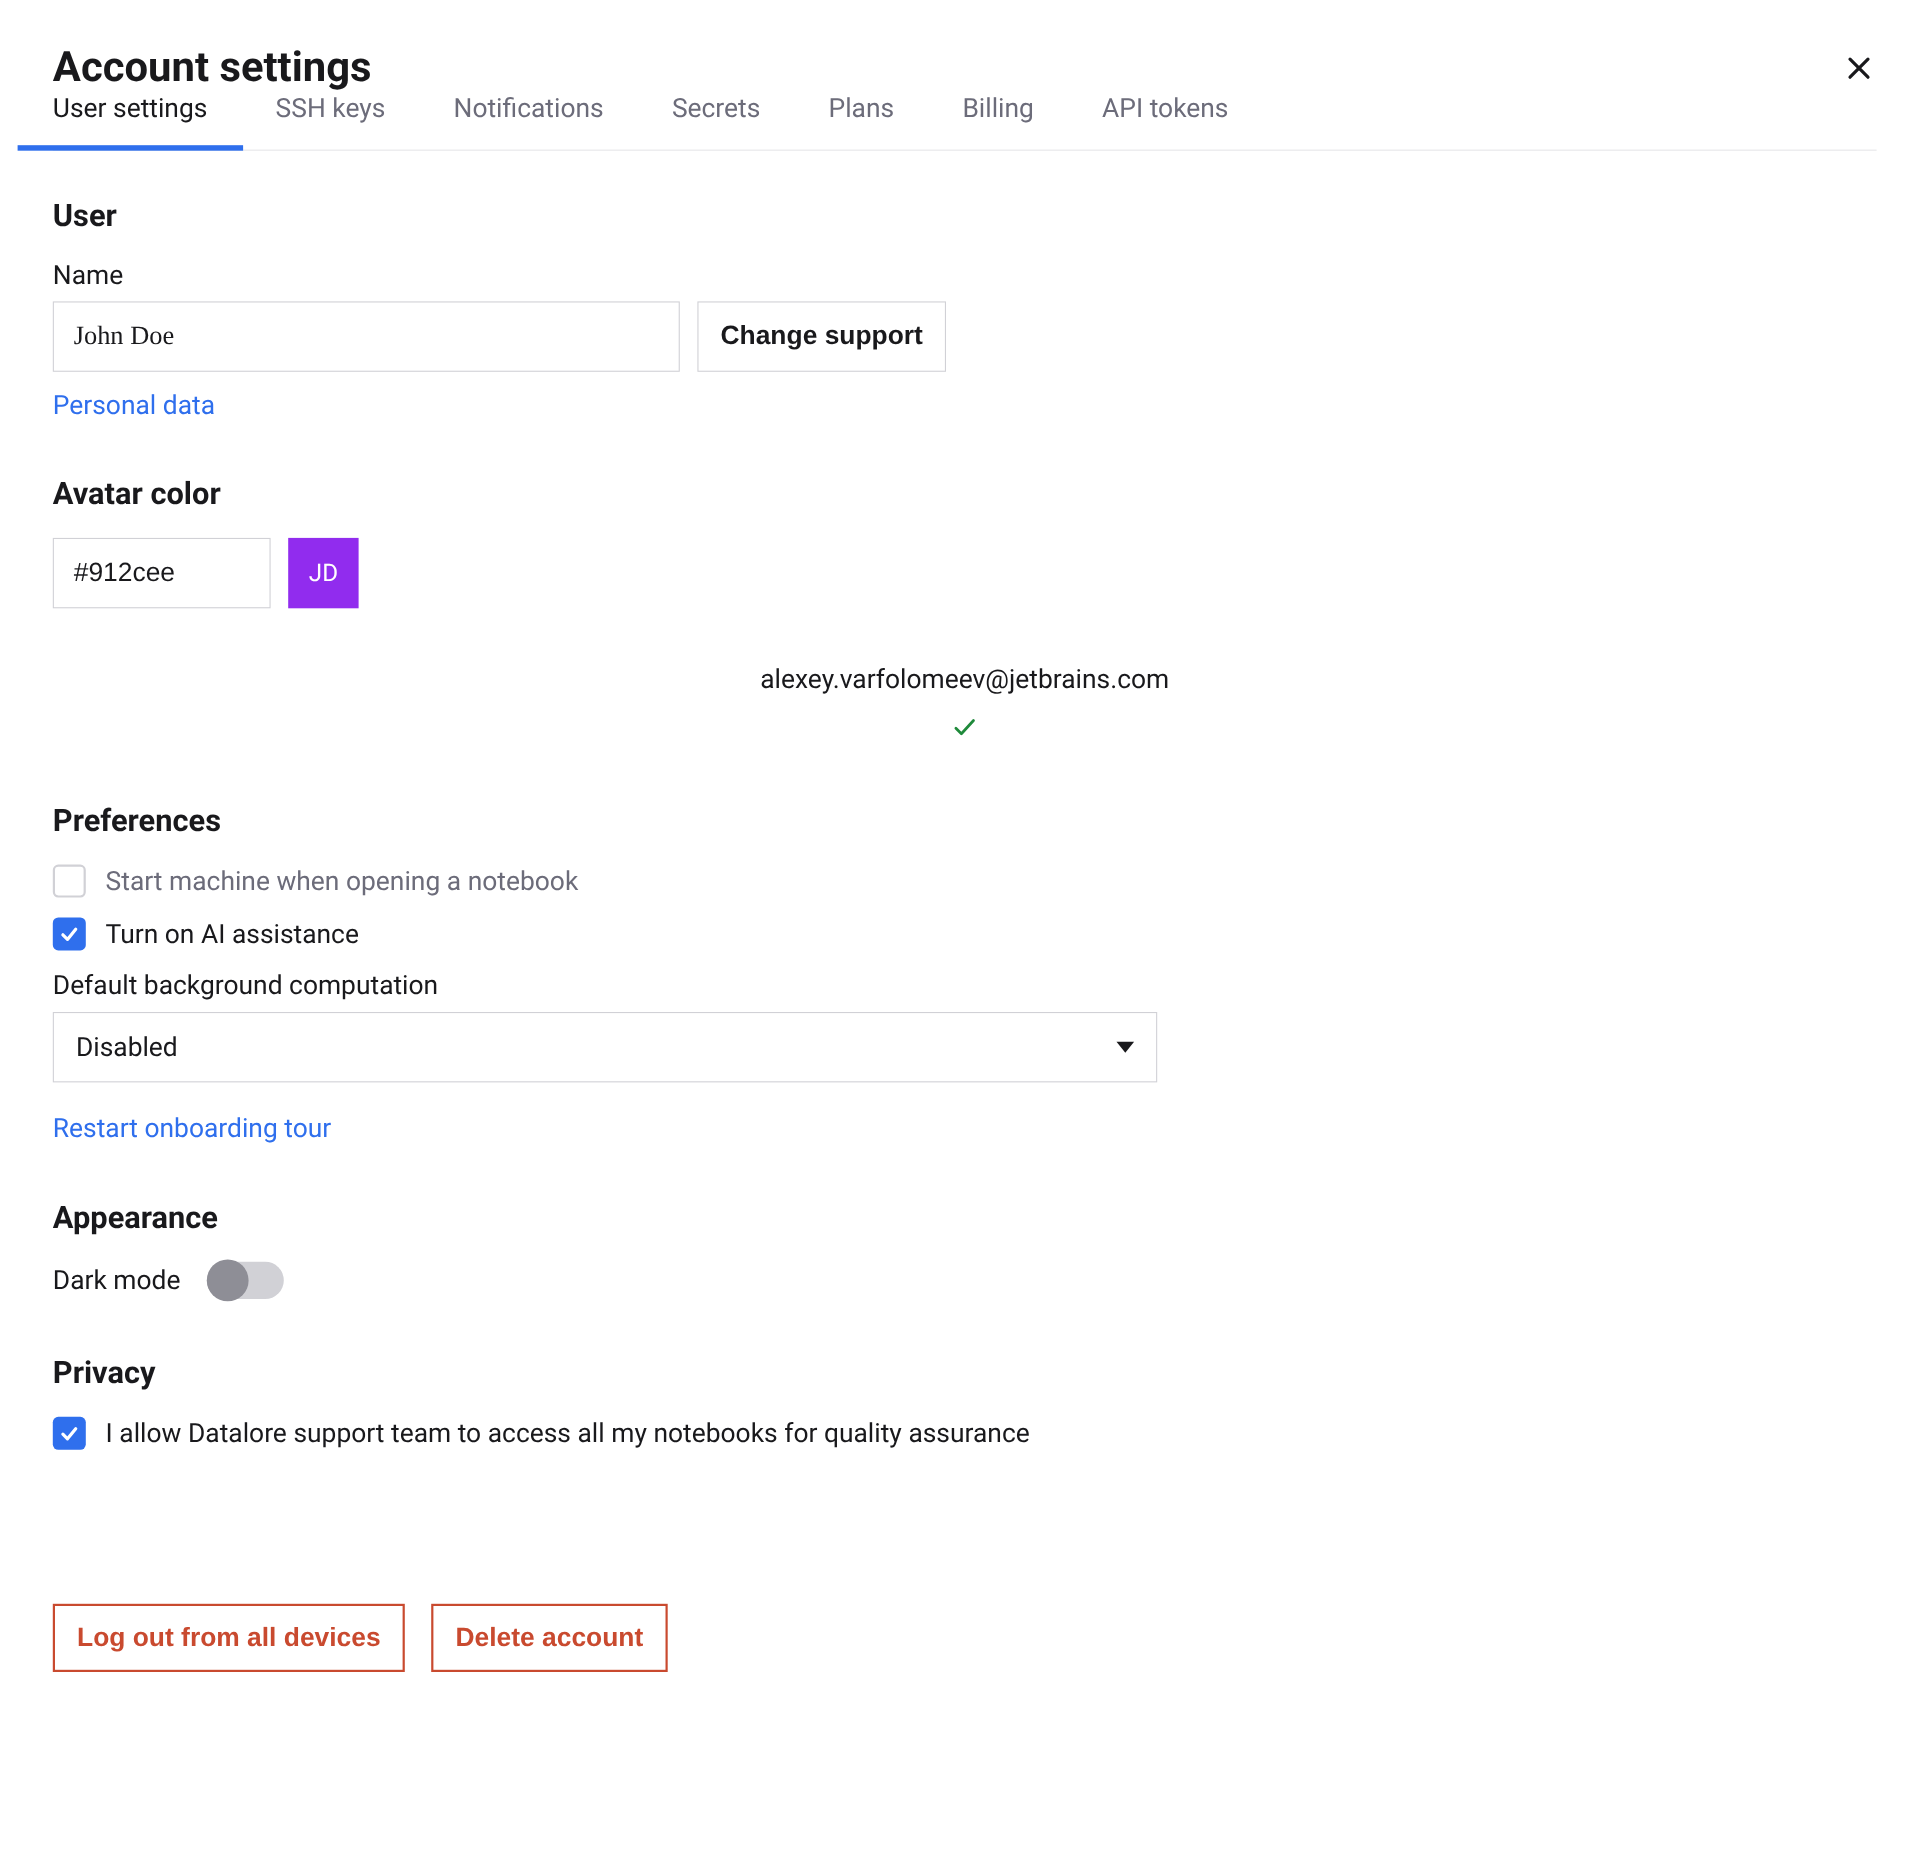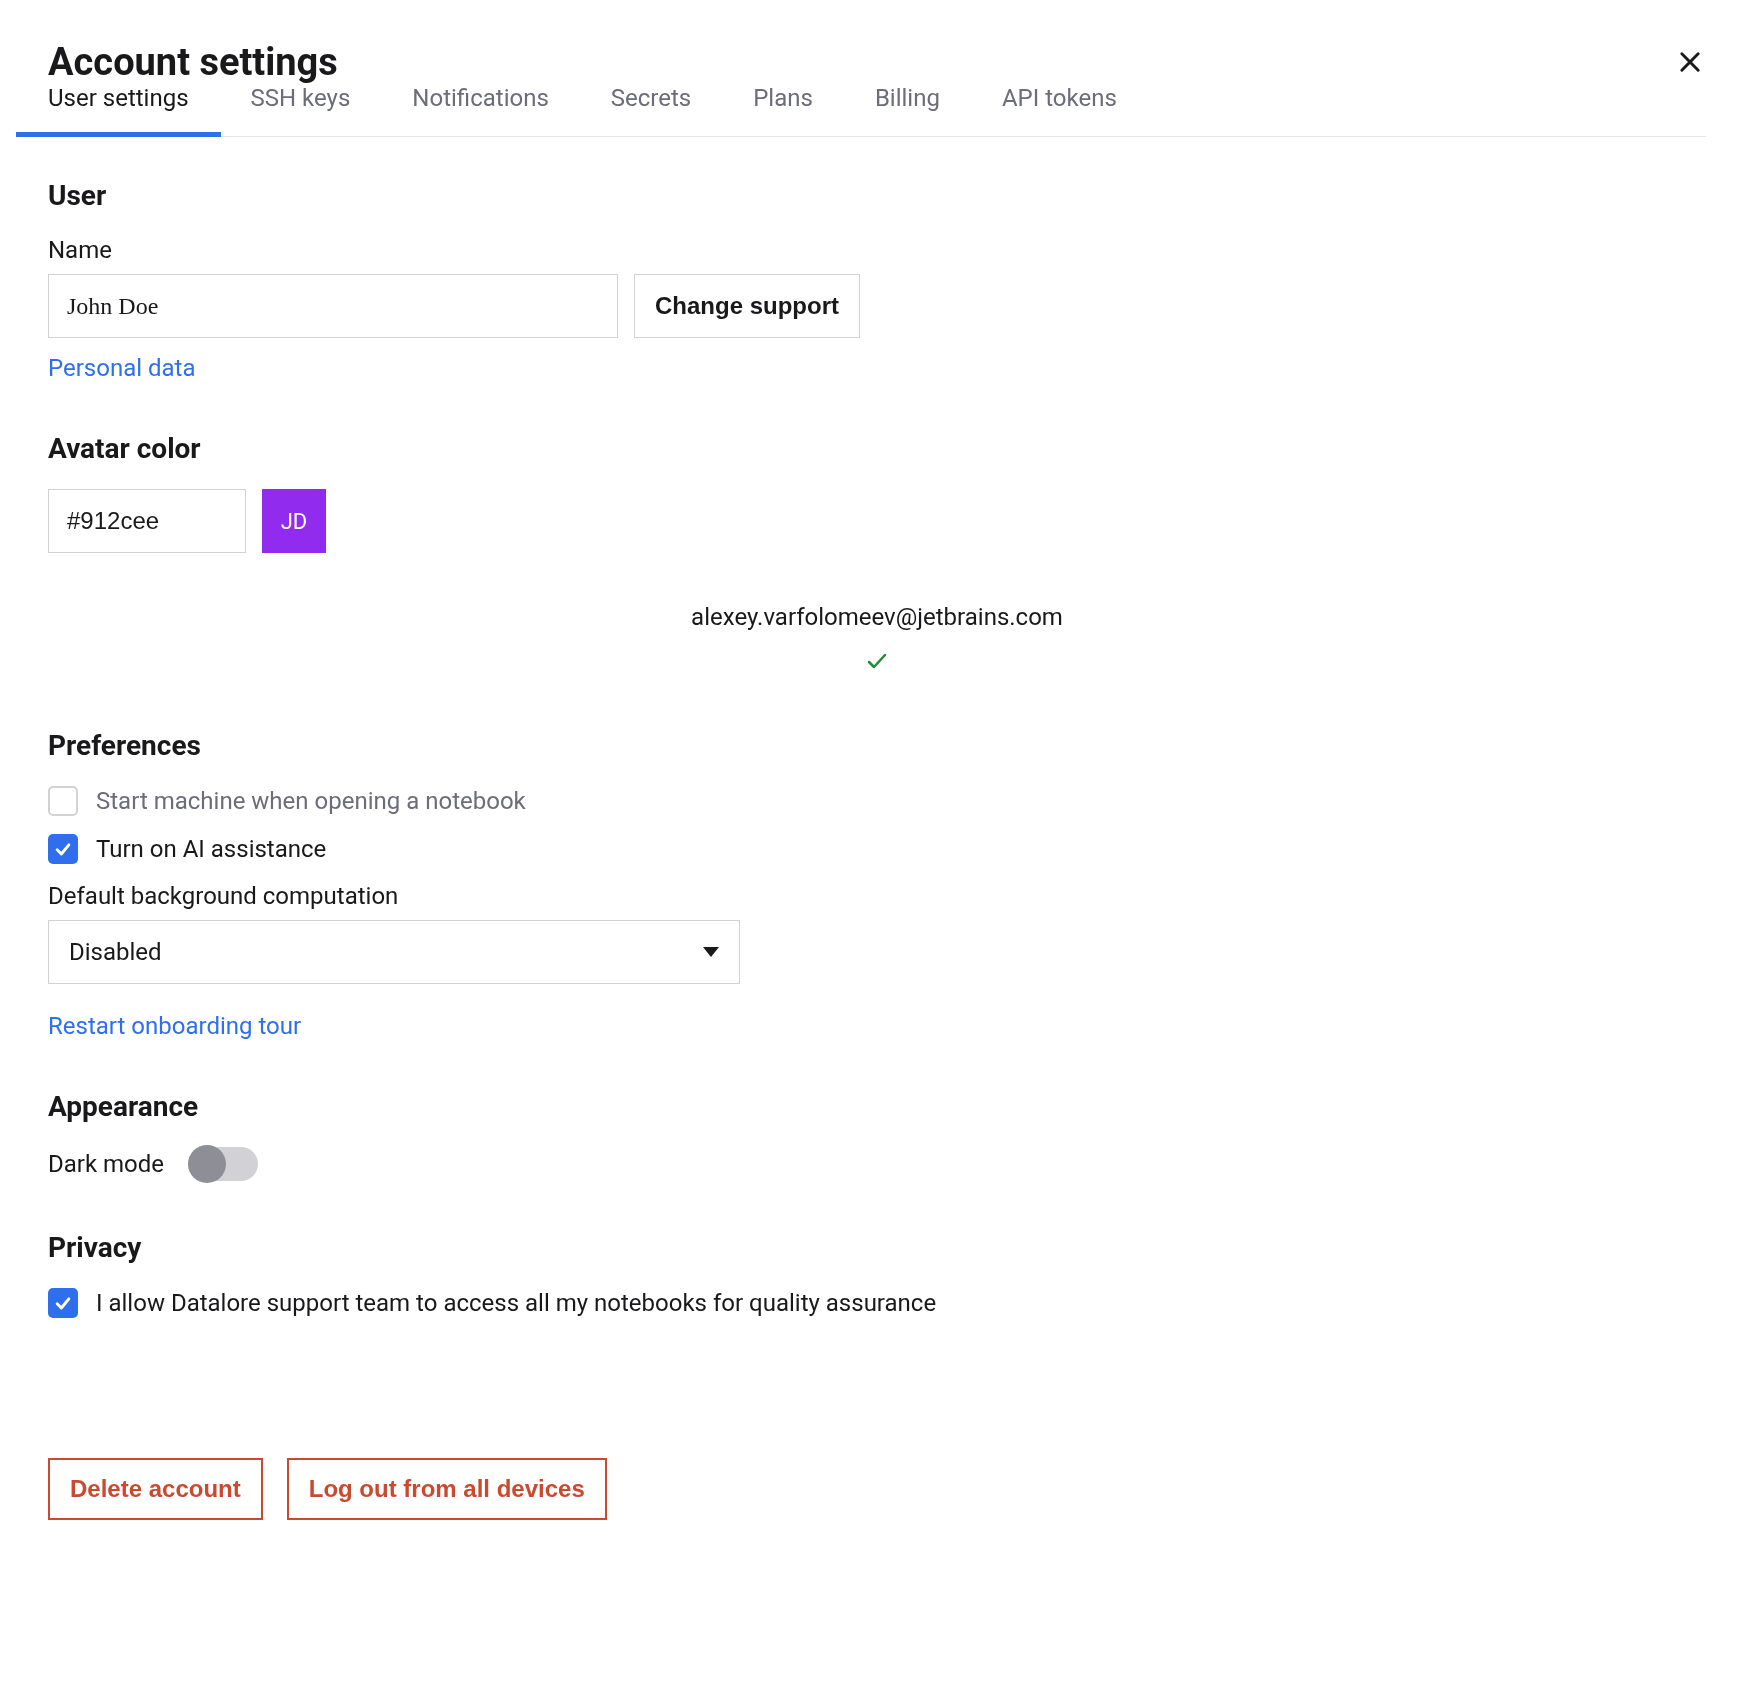--- a/index.html
+++ b/index.html
@@ -141,21 +141,21 @@
     background: #fff;
   }
   .checkbox.checked {
     background: #2F6FED;
   }
   .checkbox.checked svg { width: 20px; height: 20px; }
   .muted { color: #6C6C7A; }
   .select-box {
     border: 1px solid #D1D1D6;
     height: 64px;
-    width: 692px;
+    width: 1004px;
     display: flex;
     align-items: center;
     justify-content: space-between;
     padding: 0 20px;
     cursor: pointer;
     font-size: 24px;
     margin-top: 8px;
     text-align: center;
   }
   .caret-down {
@@ -299,15 +299,15 @@
     <div class="checkbox checked">
       <svg viewBox="0 0 24 24" fill="none" stroke="#fff" stroke-width="3.5" stroke-linecap="round" stroke-linejoin="round">
         <polyline points="5,13 10,18 19,7"></polyline>
       </svg>
     </div>
     <span>I allow Datalore support team to access all my notebooks for quality assurance</span>
   </div>
 </div>
 
 <div class="danger-row">
+  <button class="btn-danger">Log out from all devices</button>
   <button class="btn-danger">Delete account</button>
-  <button class="btn-danger">Log out from all devices</button>
 </div>
 
 </body></html>

